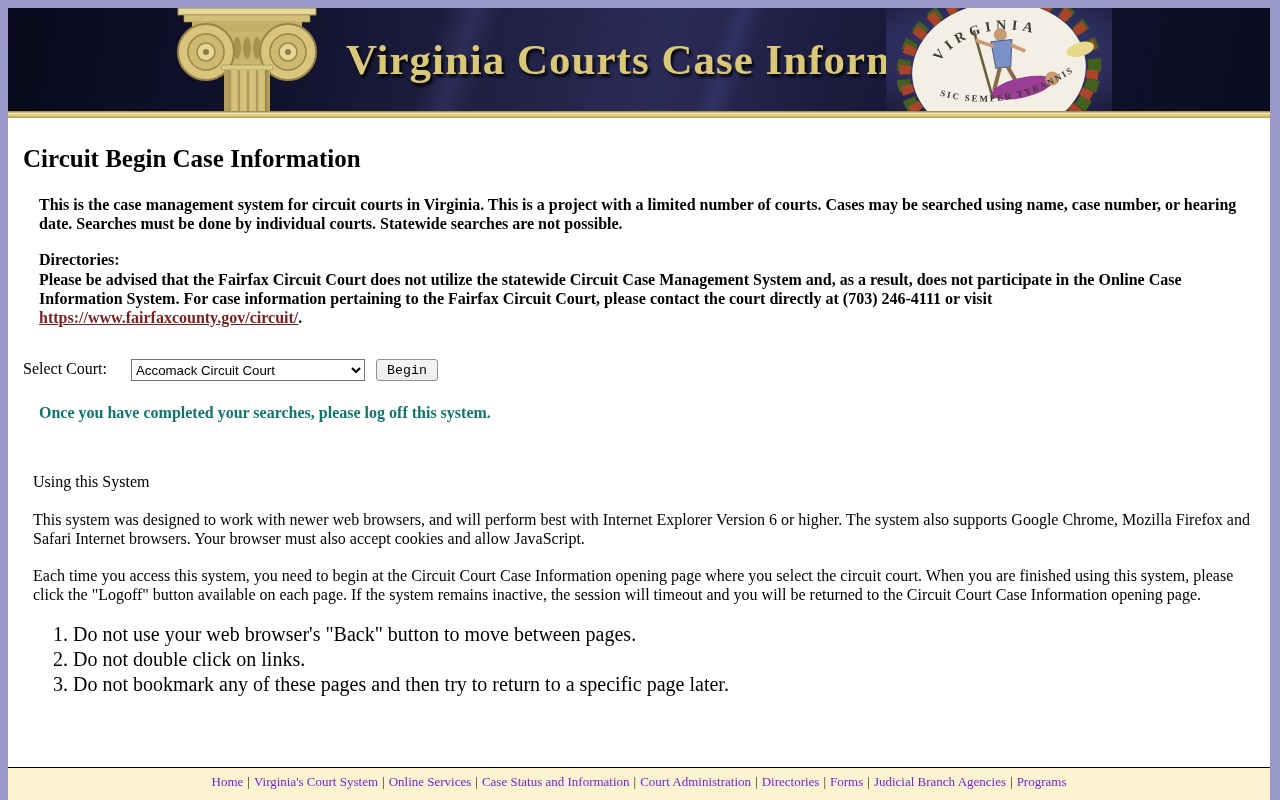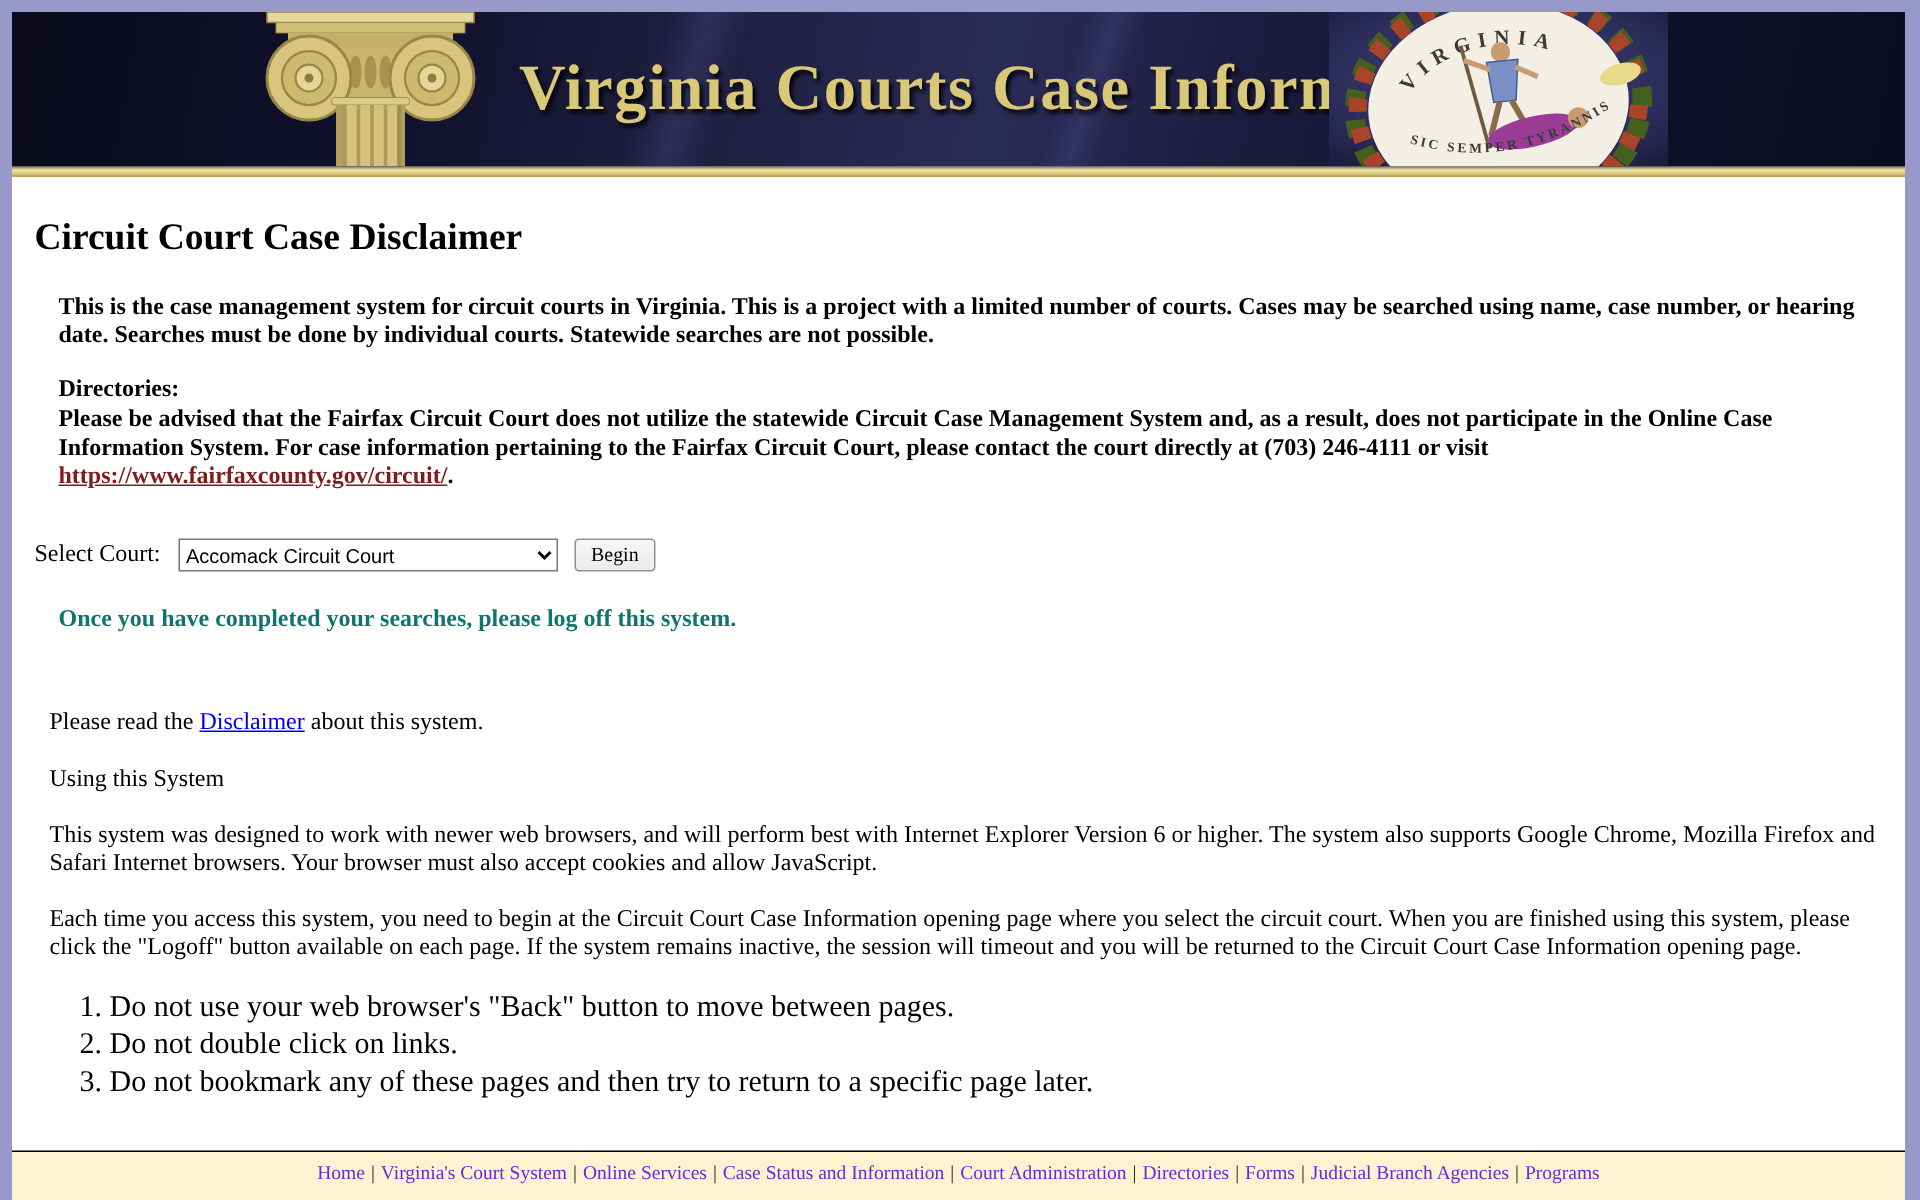--- a/index.html
+++ b/index.html
@@ -64,29 +64,29 @@
   }
   .content p { font-size: 16px; line-height: 1.2; margin: 0 0 17px 16px; }
   .bold-block { font-weight: bold; }
   a.ext-link { color: #7f1d1d; font-weight: bold; text-decoration: underline; }
   a.inline-link { color: #0000EE; text-decoration: underline; }
 
   .form-row { margin: 32px 0 0 0; font-size: 16px; }
   .form-row select {
     font-family: "Liberation Sans", sans-serif;
     font-size: 13.3px;
-    width: 253px;
+    width: 234px;
     height: 22px;
-    margin-left: 8px;
+    margin-left: 20px;
     border: 1px solid #767676;
     background: #fff;
     vertical-align: middle;
   }
   .form-row button {
-    font-family: Liberation Serif, serif;
+    font-family: Liberation Mono, monospace;
     font-size: 13.3px;
     margin-left: 7px;
     height: 22px;
     padding: 1px 10px;
     border: 1px solid #8f8f9d;
     border-radius: 3px;
     background: linear-gradient(#f6f6f6, #ececec);
     vertical-align: middle;
     cursor: pointer;
   }
@@ -188,40 +188,39 @@
             <textPath href="#botArc" startOffset="8">SIC SEMPER TYRANNIS</textPath>
           </text>
         </g>
       </svg>
     </div>
   </div>
   <div class="gold-stripe"></div>
 
   <div class="content">
 
-    <h1 class="page-title">Circuit Court Case Disclaimer</h1>
+    <h1 class="page-title">Circuit Begin Case Information</h1>
 
     <p class="bold-block">This is the case management system for circuit courts in Virginia. This is a project with a limited number of courts. Cases may be searched using name, case number, or hearing date. Searches must be done by individual courts. Statewide searches are not possible.</p>
 
     <p class="bold-block"><span>Directories:</span><br>
       <span>Please be advised that the Fairfax Circuit Court does not utilize the statewide Circuit Case Management System and, as a result, does not participate in the Online Case Information System. For case information pertaining to the Fairfax Circuit Court, please contact the court directly at (703) 246-4111 or visit </span><a href="#" class="ext-link">https://www.fairfaxcounty.gov/circuit/</a><span>.</span></p>
 
     <div class="form-row">
       <span>Select Court:</span>
       <select>
         <option>Accomack Circuit Court</option>
       </select>
       <button type="button">Begin</button>
     </div>
 
     <p class="warning-red">Once you have completed your searches, please log off this system.</p>
 
 
     <div class="lower-section">
-      <p><span>Please read the </span><a href="#" class="inline-link">Disclaimer</a><span> about this system.</span></p>
 
       <p>Using this System</p>
 
       <p>This system was designed to work with newer web browsers, and will perform best with Internet Explorer Version 6 or higher. The system also supports Google Chrome, Mozilla Firefox and Safari Internet browsers. Your browser must also accept cookies and allow JavaScript.</p>
 
       <p>Each time you access this system, you need to begin at the Circuit Court Case Information opening page where you select the circuit court. When you are finished using this system, please click the "Logoff" button available on each page. If the system remains inactive, the session will timeout and you will be returned to the Circuit Court Case Information opening page.</p>
 
 
       <ol class="instructions">
           <li>Do not use your web browser's "Back" button to move between pages.</li>

